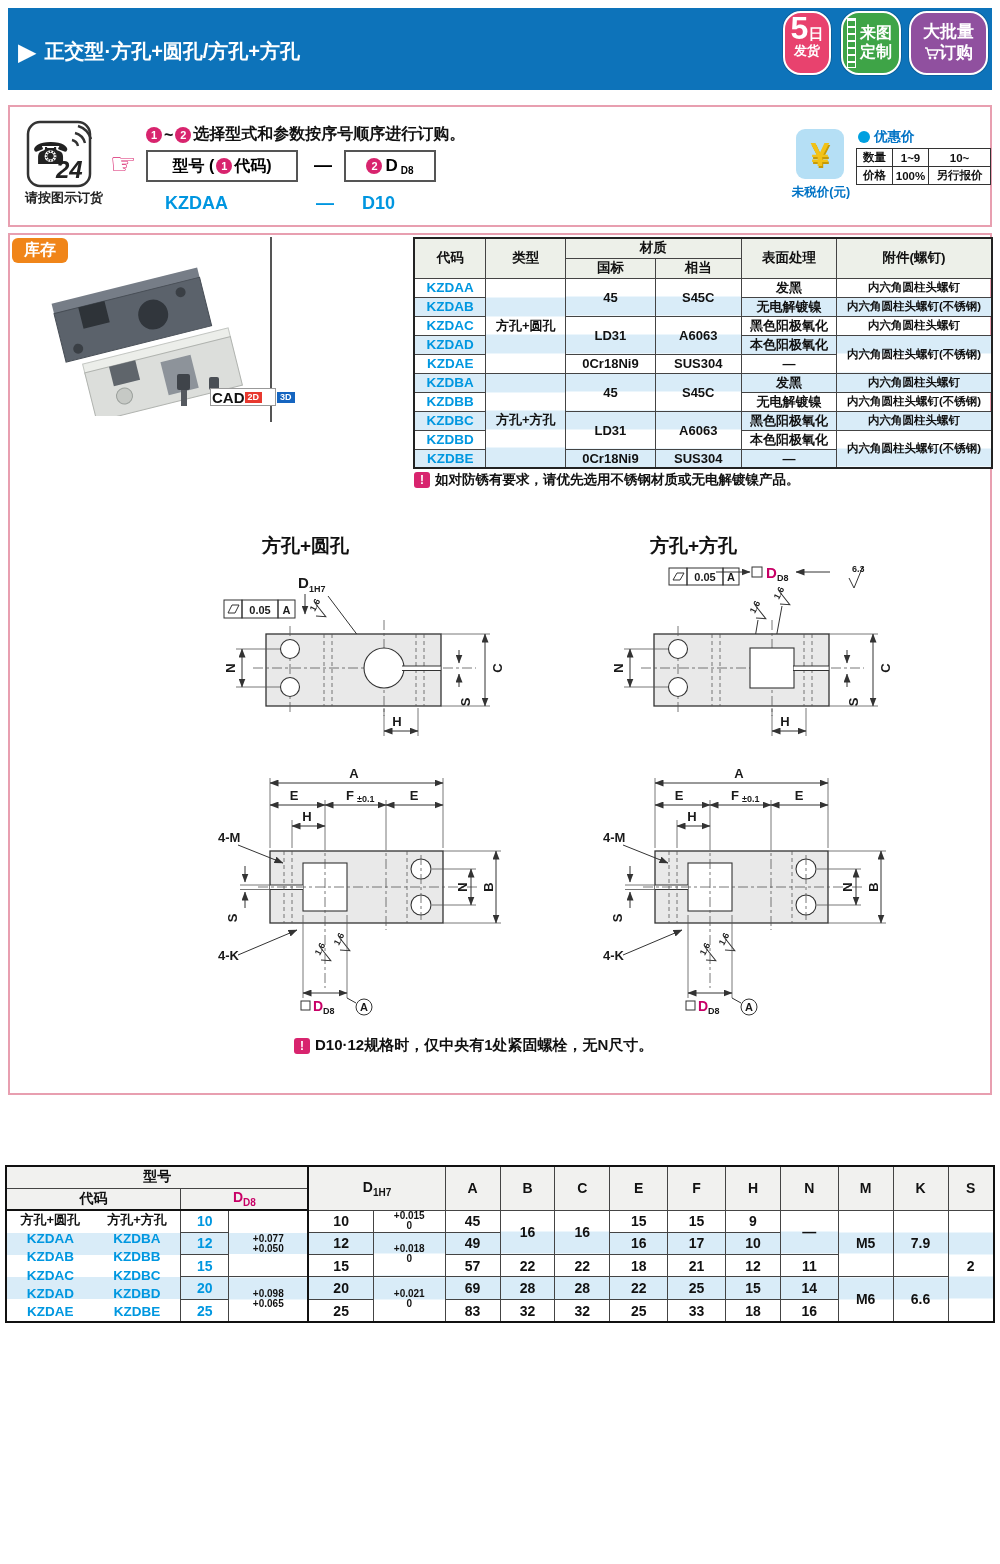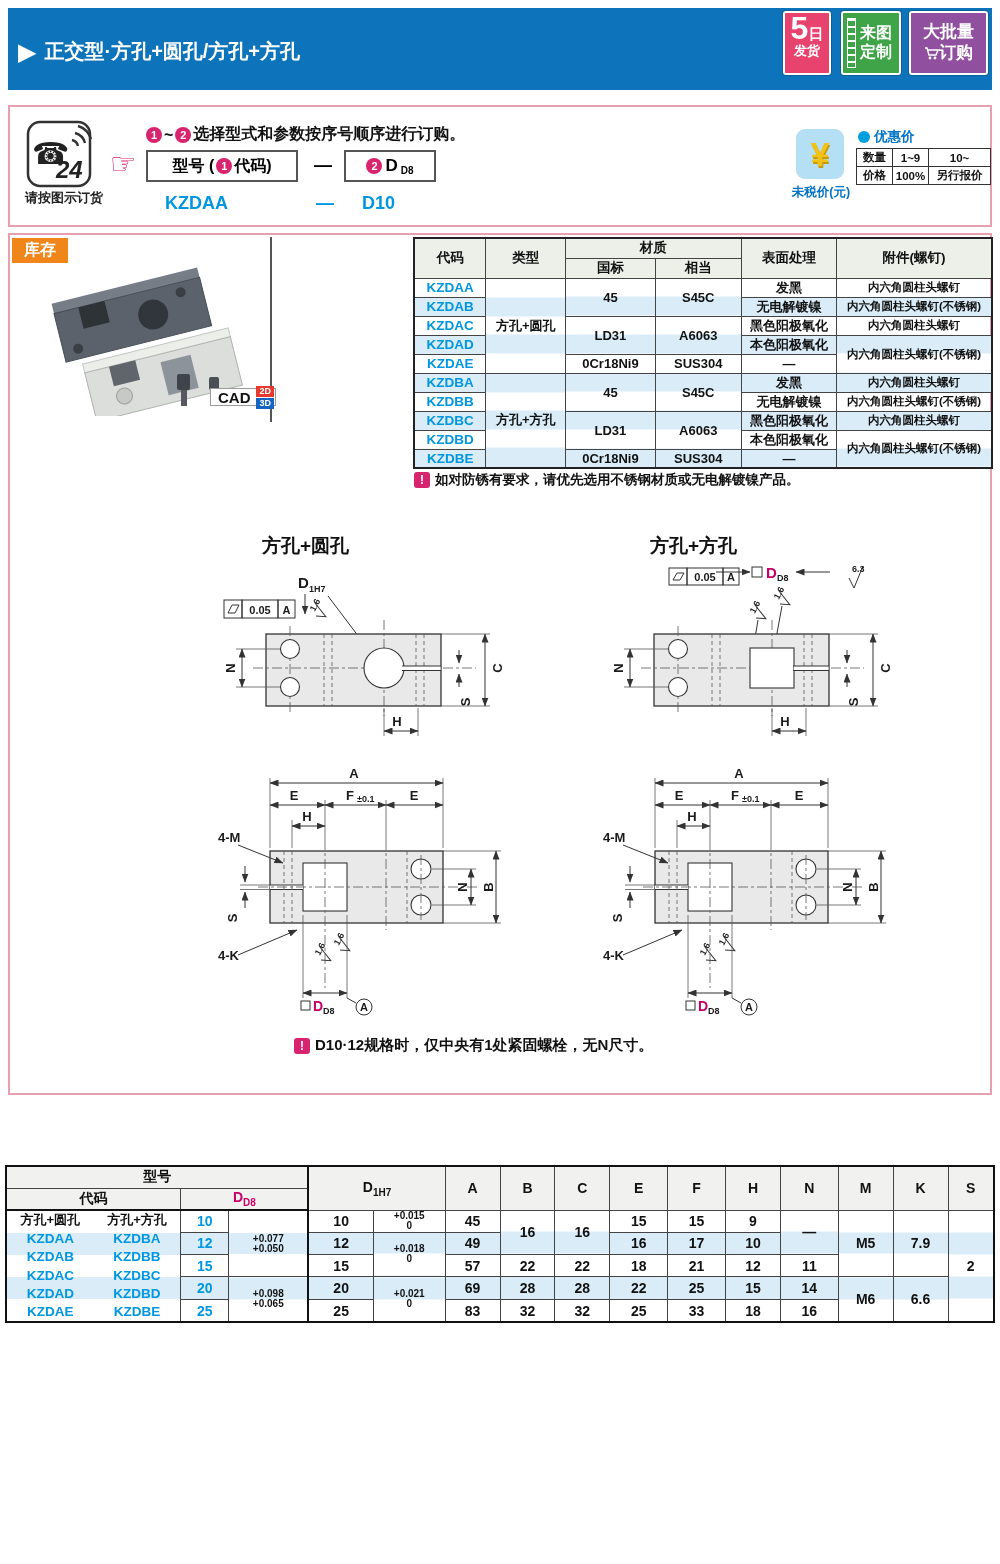--- a/index.html
+++ b/index.html
@@ -4,21 +4,21 @@
 <style>
 *{margin:0;padding:0;box-sizing:border-box}
 body{background:#fff;font-family:"Liberation Sans","DejaVu Sans",sans-serif}
 #page{position:relative;width:1000px;height:1564px;background:#fff;overflow:hidden}
 .abs{position:absolute}
 
 #hdr{left:8px;top:8px;width:984px;height:82px;background:#0d73ba;display:flex;align-items:center}
 #hdr .title{font-size:42px;font-weight:bold;color:#fff;margin-left:20px;letter-spacing:1px}
 #hdr .arrow{color:#fff;font-size:24px;margin:6px 8px 0 10px}
 #hdr .subtitle{font-size:20px;font-weight:bold;color:#fff;margin-top:4px}
-.badge{position:absolute;top:11px;height:64px;border:2px solid #fff;border-radius:3px;color:#fff;font-weight:bold;text-align:center;box-shadow:0 0 0 1px rgba(0,0,0,.15)}
+.badge{position:absolute;top:11px;height:64px;border:2px solid #fff;border-radius:18px;color:#fff;font-weight:bold;text-align:center;box-shadow:0 0 0 1px rgba(0,0,0,.15)}
 #badge-ship{left:783px;width:48px;background:#e8426e}
 #badge-ship .big{font-size:32px;line-height:30px}
 #badge-ship .mid{font-size:15px}
 #badge-ship .small{display:block;font-size:13px;line-height:14px}
 #badge-custom{left:841px;width:60px;background:#3ea447;padding-top:10px}
 #badge-custom .ln{display:block;font-size:16px;line-height:19px;margin-left:10px}
 #badge-custom .ruler{position:absolute;left:4px;top:5px;width:9px;height:50px;border:1.5px solid #fff;background:repeating-linear-gradient(180deg,#fff 0 2px,transparent 2px 7px)}
 #badge-bulk{left:909px;width:79px;background:#90509f;padding-top:8px}
 #badge-bulk .ln{display:block;font-size:17px;line-height:21px}
 
@@ -37,24 +37,24 @@
 #yen-tile{left:796px;top:129px;width:48px;height:50px;background:#b5dff5;border-radius:9px;display:flex;align-items:center;justify-content:center}
 #yen-tile span{font-size:34px;font-weight:bold;color:#f2c218;text-shadow:1px 2px 0 #c79a06}
 #tax-note{left:786px;top:184px;width:70px;text-align:center;font-size:12.5px;font-weight:bold;color:#0073c5}
 #price-title{left:858px;top:128px;display:flex;align-items:center;gap:4px;font-size:13.5px;font-weight:bold;color:#0073c5}
 #price-title .dot{width:12px;height:12px;border-radius:50%;background:#00a0e0;display:inline-block}
 #price-table{left:856px;top:148px;border-collapse:collapse}
 #price-table td{border:1px solid #333;font-size:11.5px;font-weight:bold;text-align:center;height:18px;padding:0 2px;color:#111}
 
 #mainbox{left:8px;top:233px;width:984px;height:862px;border:2px solid #e89fb0;background:#fff}
 #photo-divider{left:270px;top:237px;width:1.5px;height:185px;background:#555}
-#stock-badge{left:12px;top:238px;background:#f08519;color:#fff;font-weight:bold;font-size:16px;padding:2px 12px;border-radius:0}
+#stock-badge{left:12px;top:238px;background:#f08519;color:#fff;font-weight:bold;font-size:16px;padding:2px 12px;border-radius:6px}
 #cad-badge{left:210px;top:388px;width:66px;height:18px;border:1px solid #999;background:#fff;display:flex;align-items:center;padding:1px}
 #cad-badge .cadtxt{font-size:15px;font-weight:bold;color:#111;flex:1;text-align:center}
-#cad-badge .dstack{display:flex;flex-direction:column;gap:1px}
+#cad-badge .dstack{display:flex;flex-direction:row;gap:15px}
 #cad-badge .d2{background:#e8392f;color:#fff;font-size:9px;font-weight:bold;padding:0 3px;line-height:11px}
 #cad-badge .d3{background:#1565c0;color:#fff;font-size:9px;font-weight:bold;padding:0 3px;line-height:11px}
 
 table{border-collapse:collapse}
 .mt{border:2px solid #222}
 .mt th,.mt td{border:1px solid #444;text-align:center;font-weight:bold;color:#111;padding:0}
 .mt th{background:#edf0e9;font-size:13.5px;height:20px}
 .mt td{font-size:13px;height:19px}
 .mt .code{color:#0097e0;font-size:13.5px}
 .mt .acc{font-size:11.5px}

